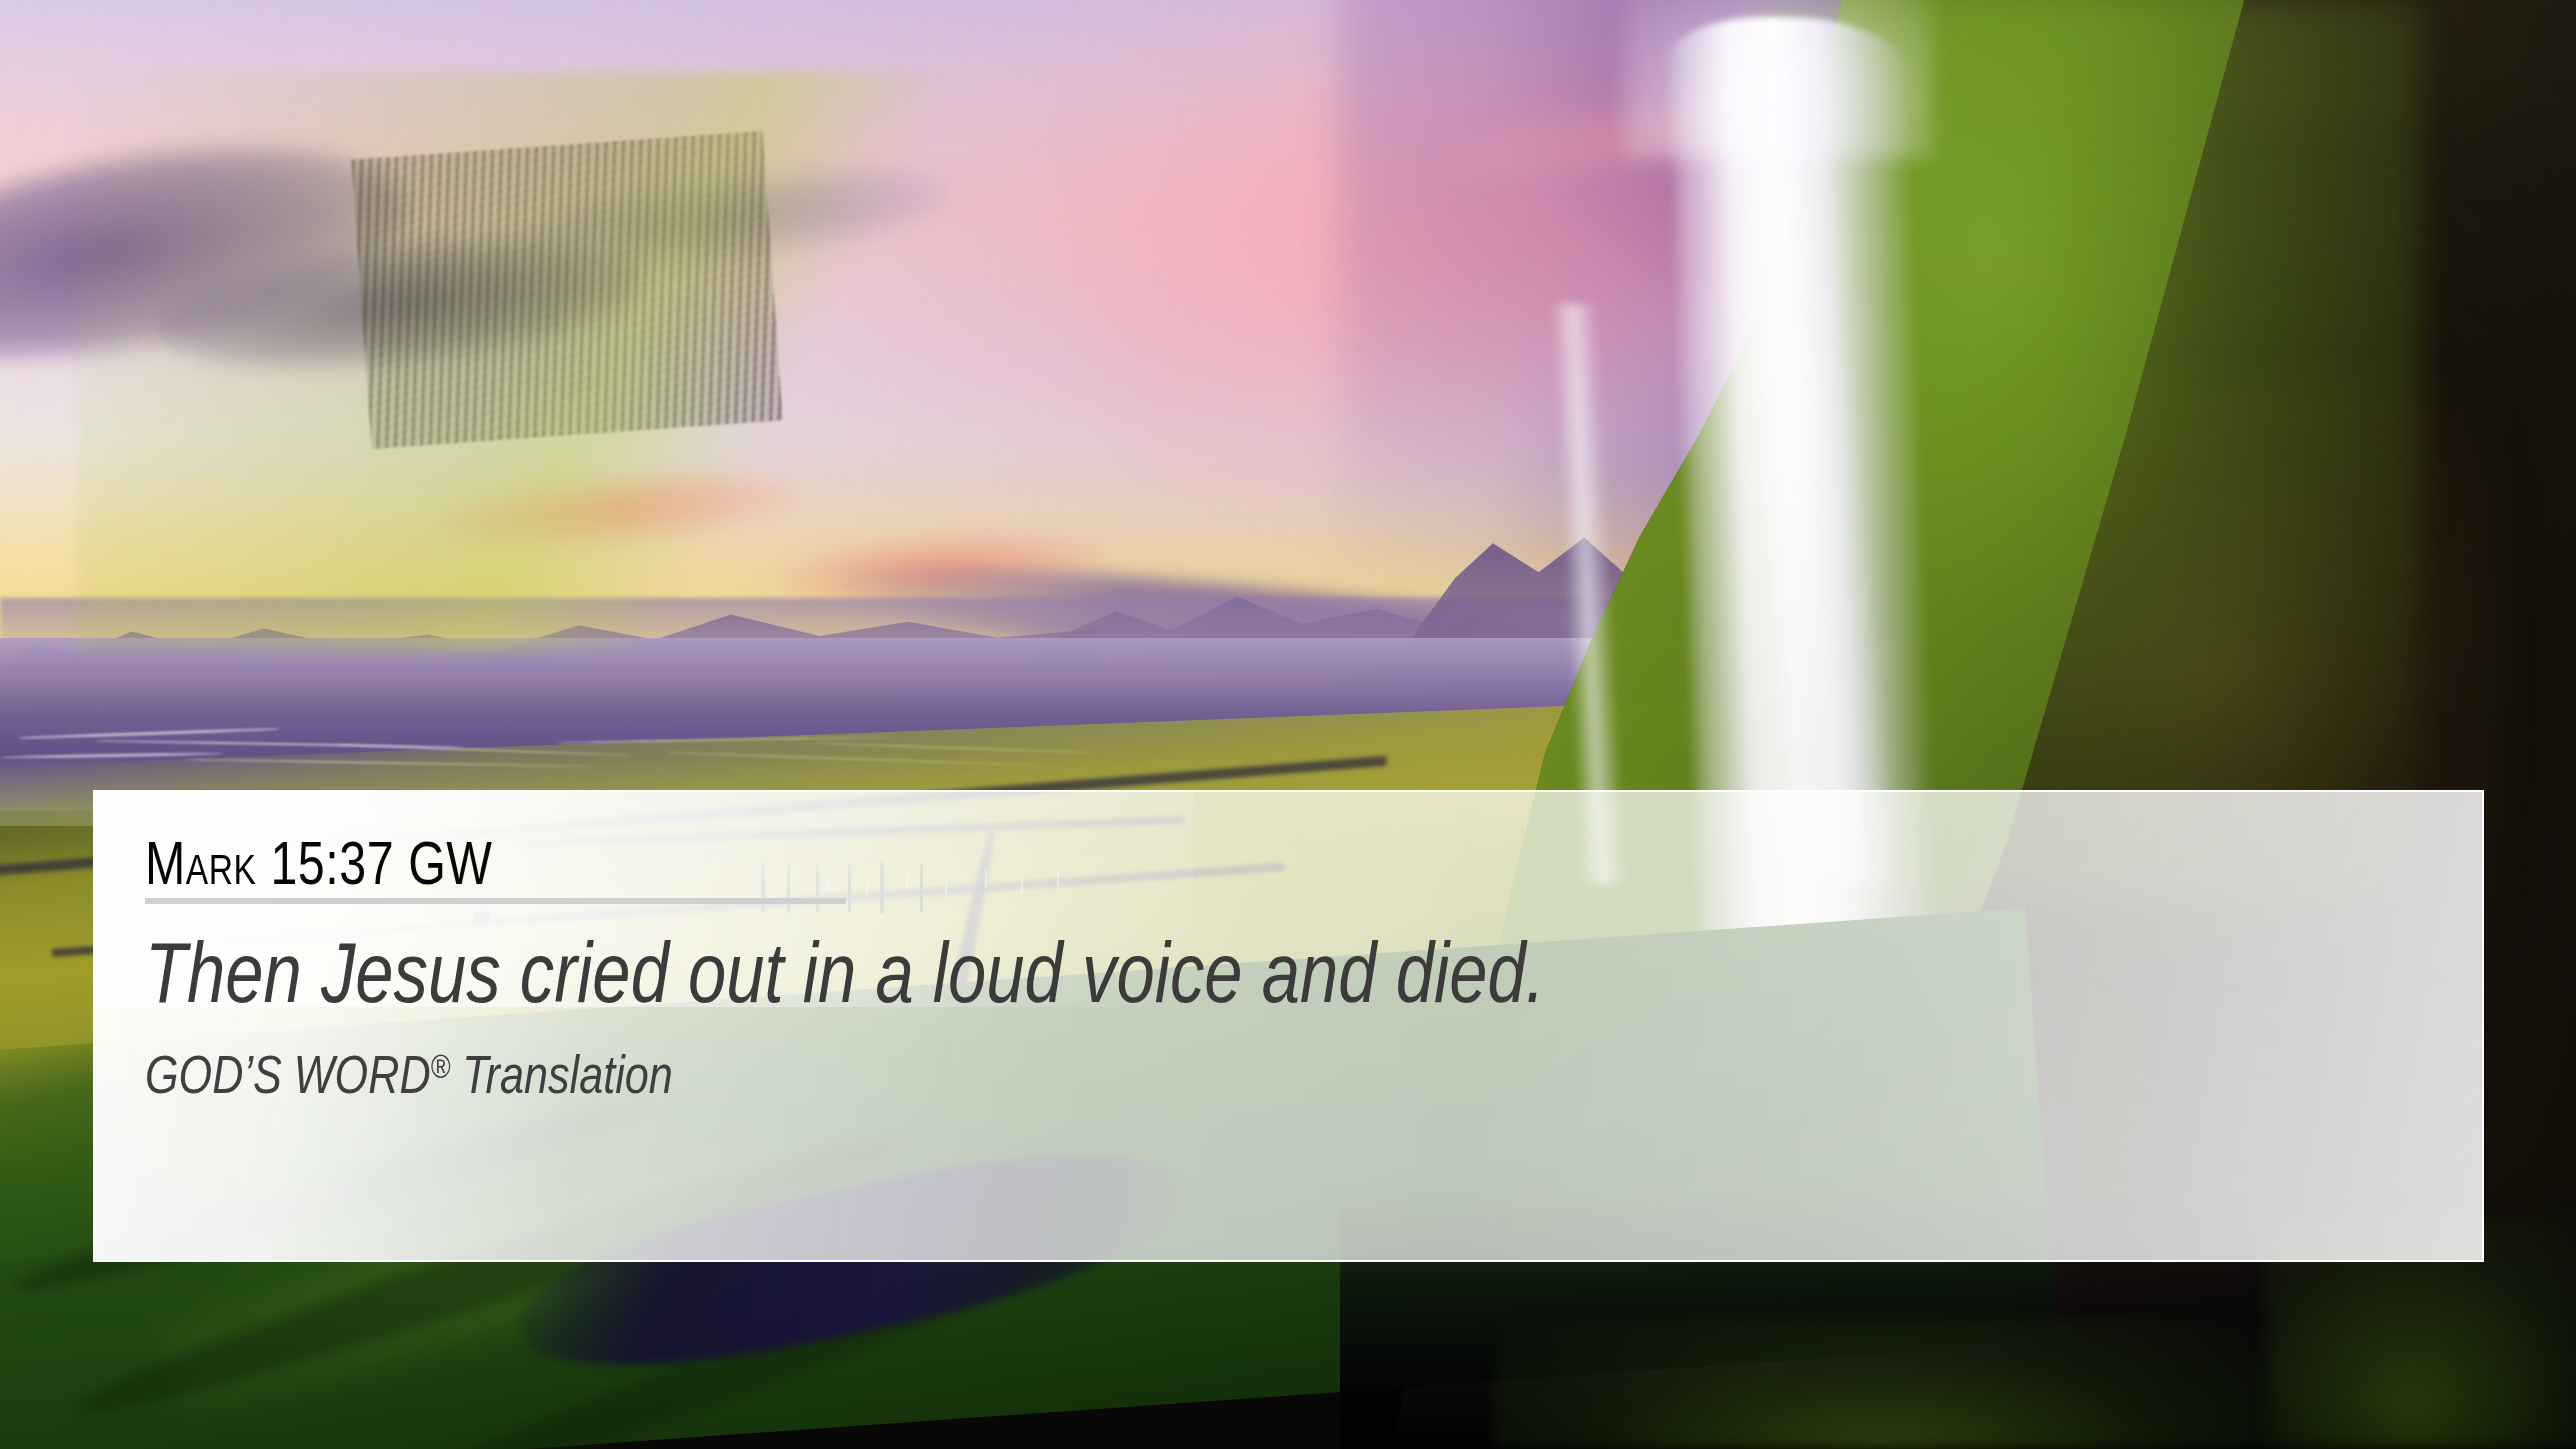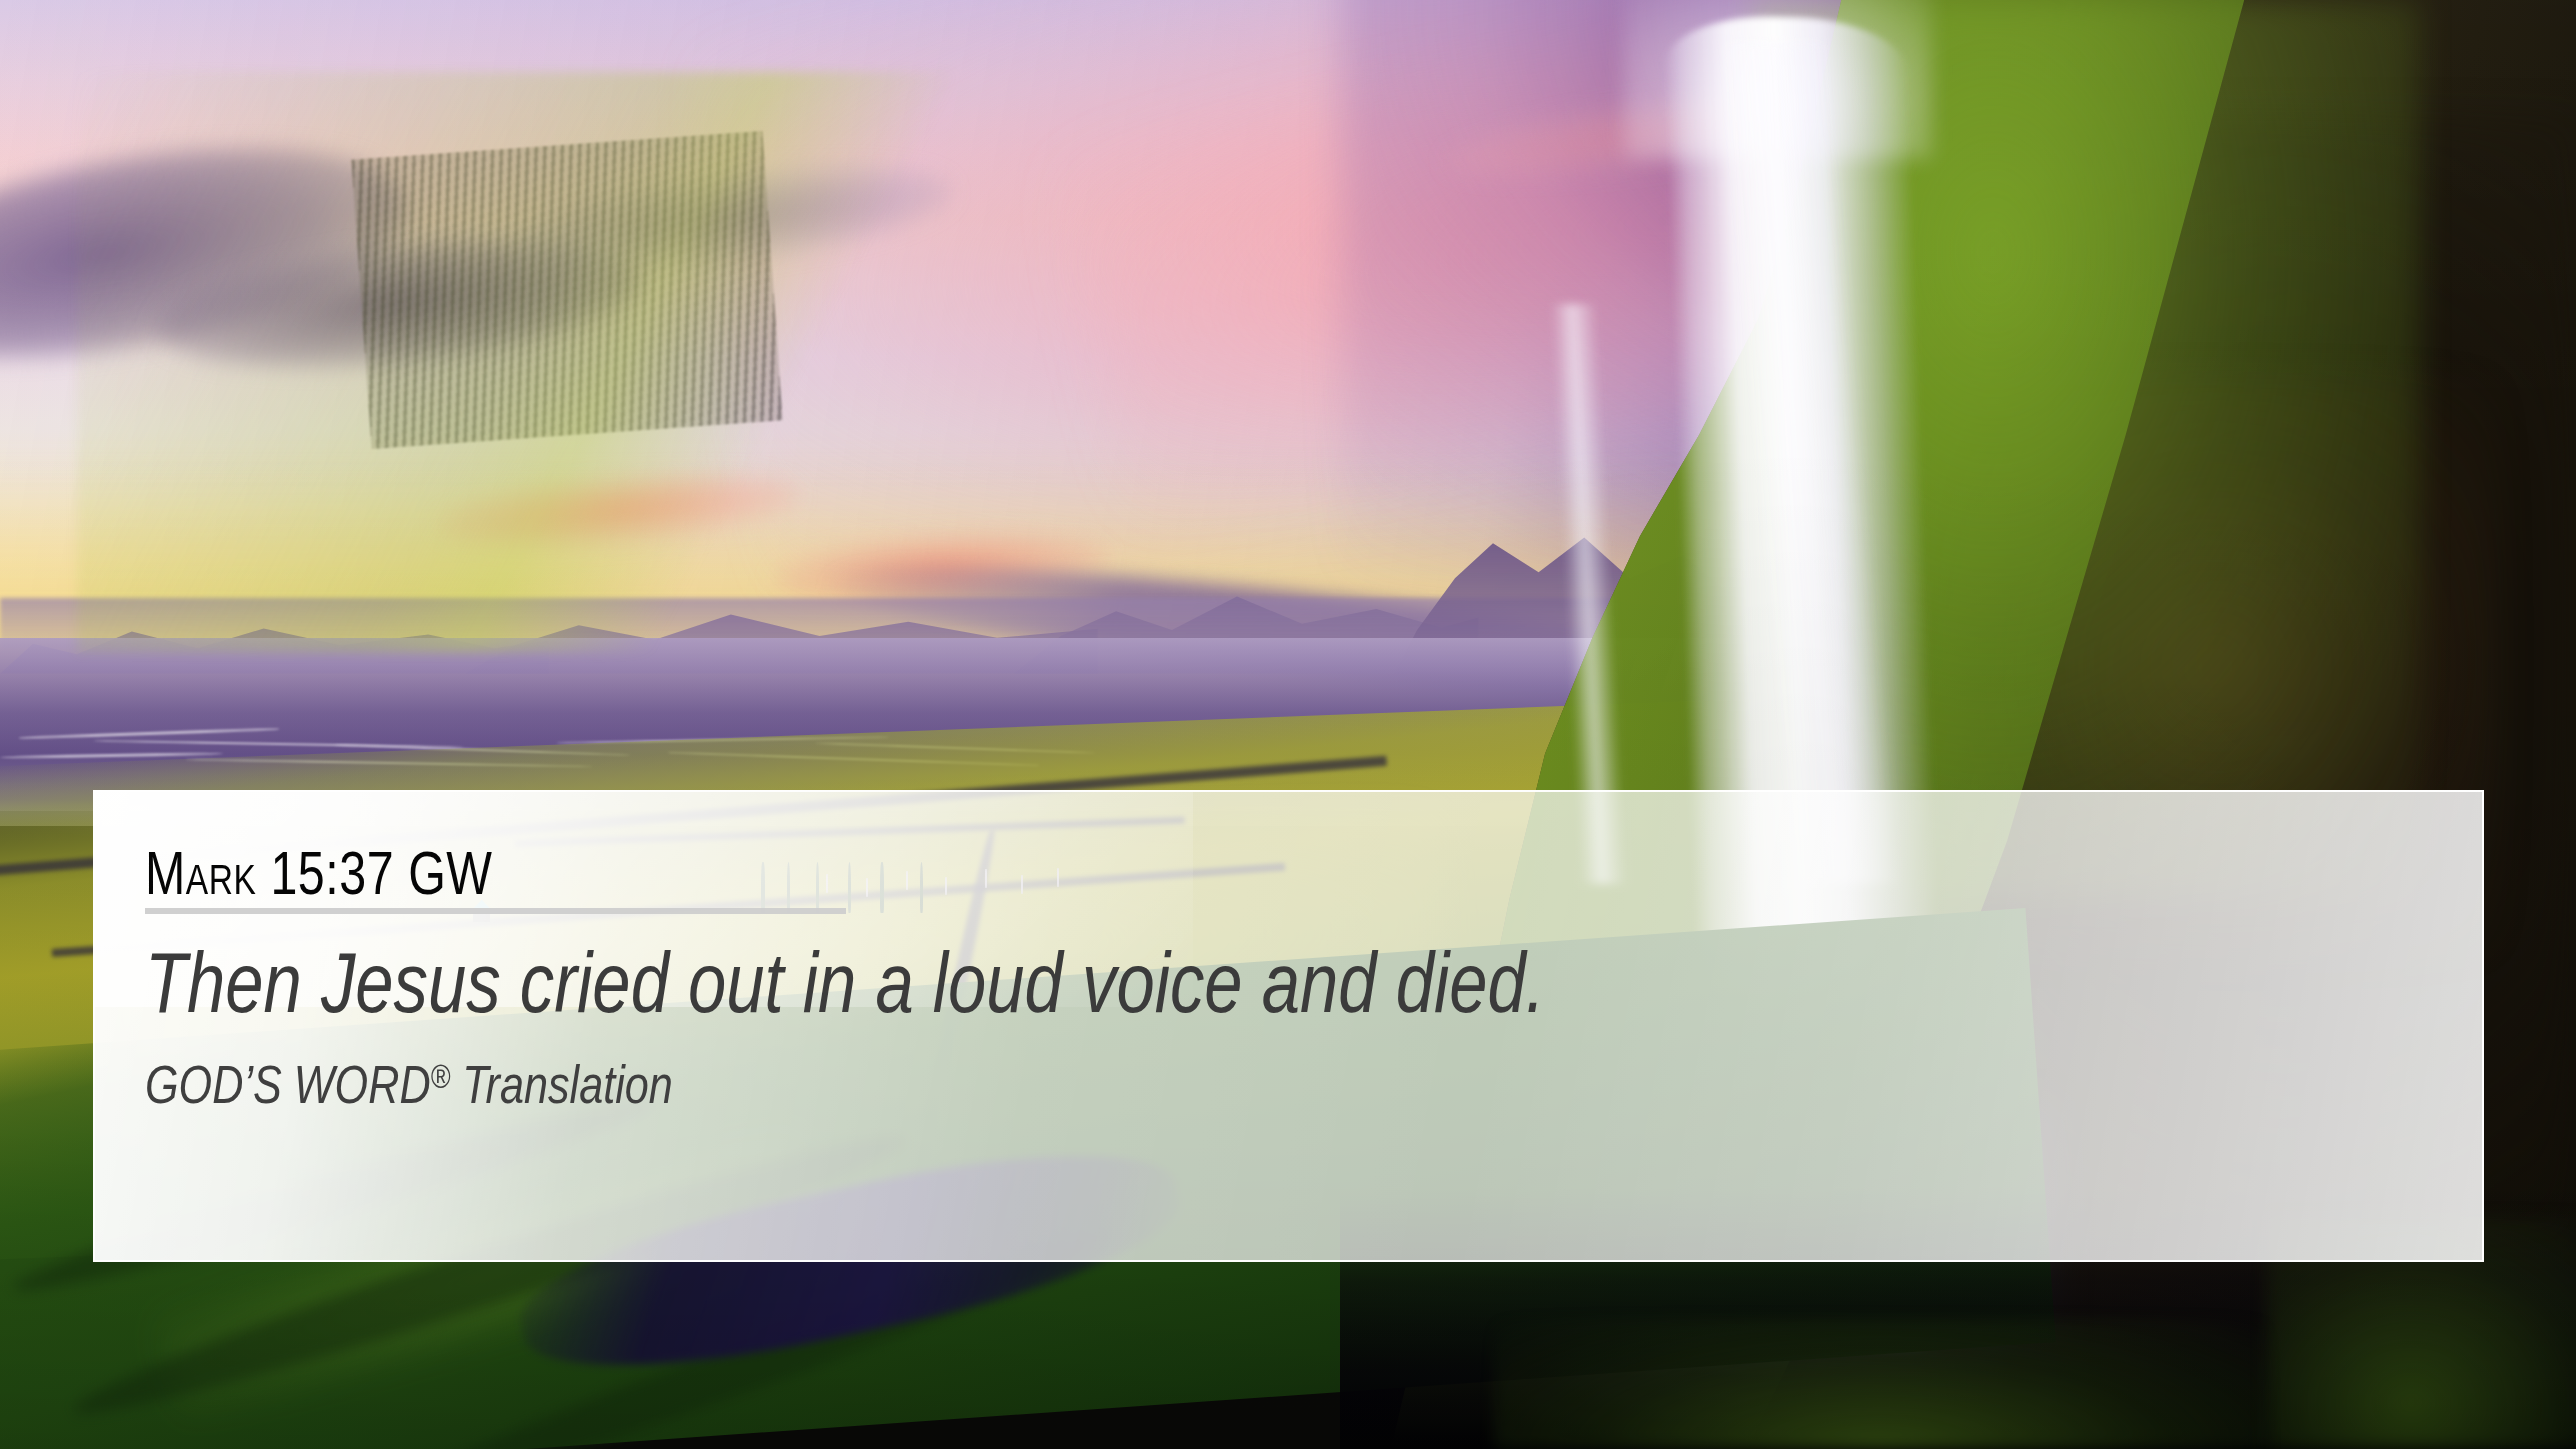--- a/index.html
+++ b/index.html
@@ -555,21 +555,21 @@
     left: 0; top: 0;
     width: 46%; height: 46%;
     background: linear-gradient(135deg,
       rgba(255,255,255,0.92) 0%,
       rgba(255,255,255,0.55) 46%,
       rgba(255,255,255,0) 100%);
     pointer-events: none;
   }
   .panel-inner {
     position: relative;
-    padding: 49px 0 0 50px;
+    padding: 39px 0 0 50px;
   }
 
   .verse-ref {
     display: inline-block;
     font-size: 62px;
     line-height: 1.02;
     font-weight: 300;
     font-variant: small-caps;
     letter-spacing: 0.7px;
     color: #050505;

